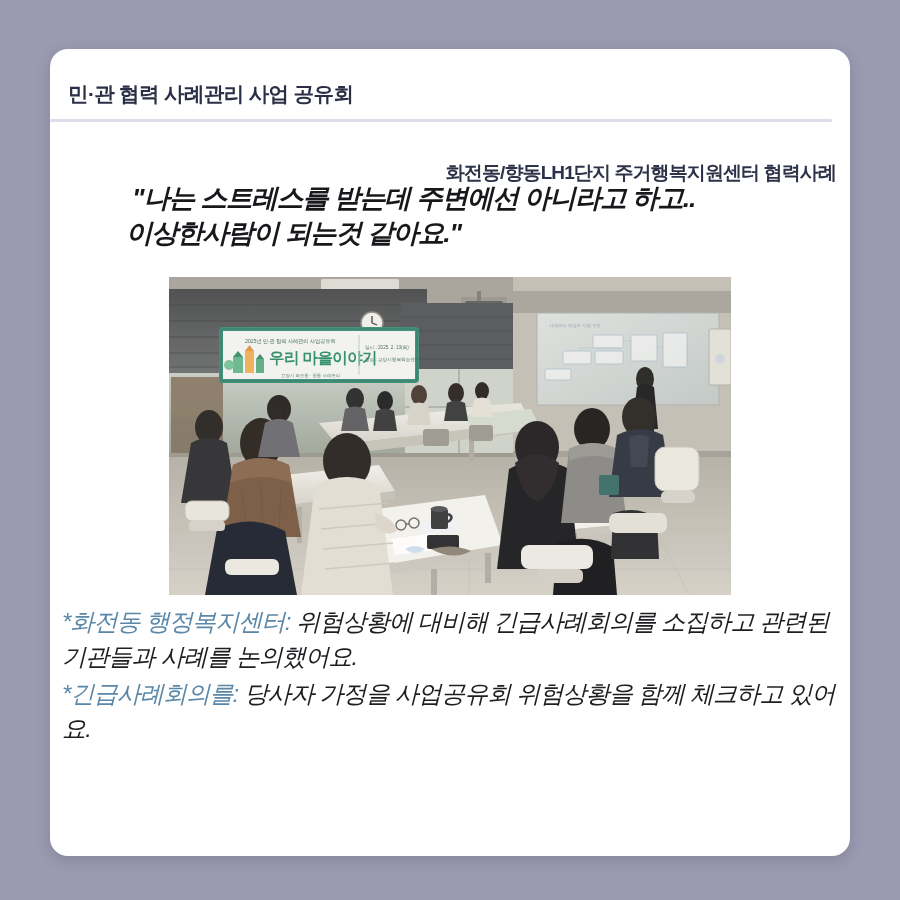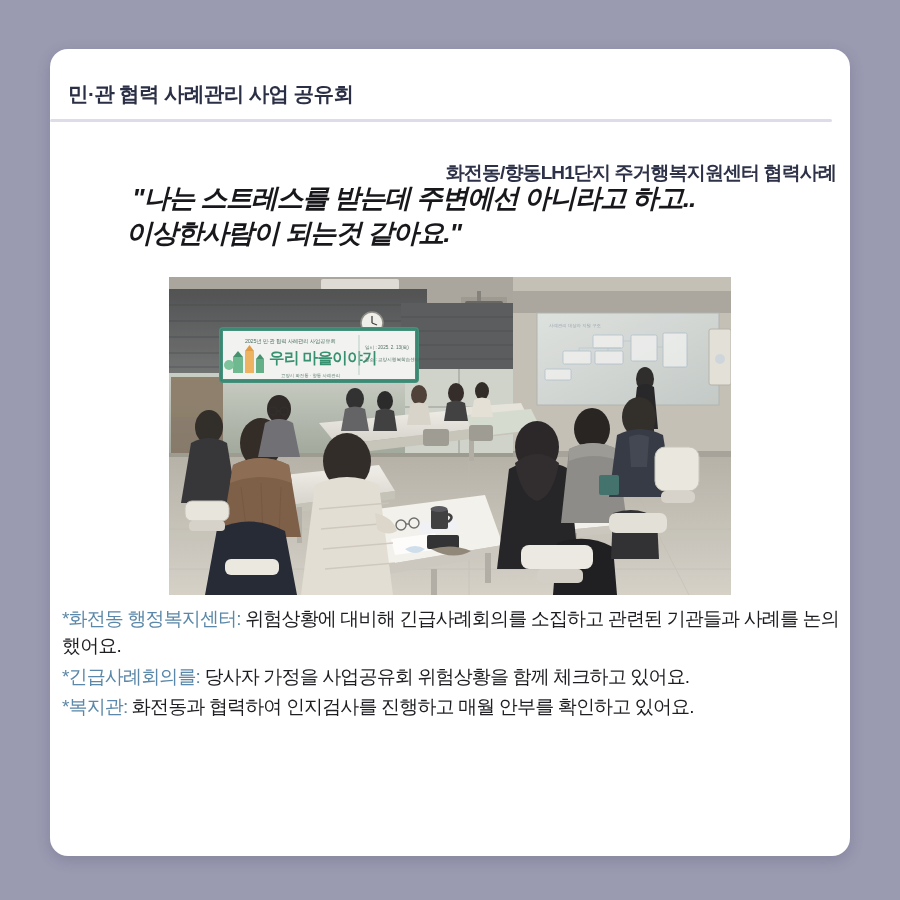--- a/index.html
+++ b/index.html
@@ -102,26 +102,27 @@
 
   
   .body-list {
     position: absolute;
     left: 12px;
     top: 556px;
     width: 788px;
   }
 
   .body-item {
-    font-size: 19px;
+    font-size: 24px;
     line-height: 1.44;
     letter-spacing: -0.85px;
     color: #1d1d22;
     margin-bottom: 3px;
     text-indent: 0;
+    font-style: italic;
   }
 
   .org {
     color: #5b88a8;
     font-weight: normal;
   }
 </style>
 </head>
 <body>
 
@@ -434,20 +435,17 @@
     <div class="body-list">
 
       <p class="body-item">
         <span class="org">*화전동 행정복지센터:</span><span> 위험상황에 대비해 긴급사례회의를 소집하고 관련된 기관들과 사례를 논의했어요.</span>
       </p>
 
       <p class="body-item">
         <span class="org">*긴급사례회의를:</span><span> 당사자 가정을 사업공유회 위험상황을 함께 체크하고 있어요.</span>
       </p>
 
-      <p class="body-item">
-        <span class="org">*복지관:</span><span> 화전동과 협력하여 인지검사를 진행하고 매월 안부를 확인하고 있어요.</span>
-      </p>
 
     </div>
 
   </div>
 </div>
 
 </body></html>

